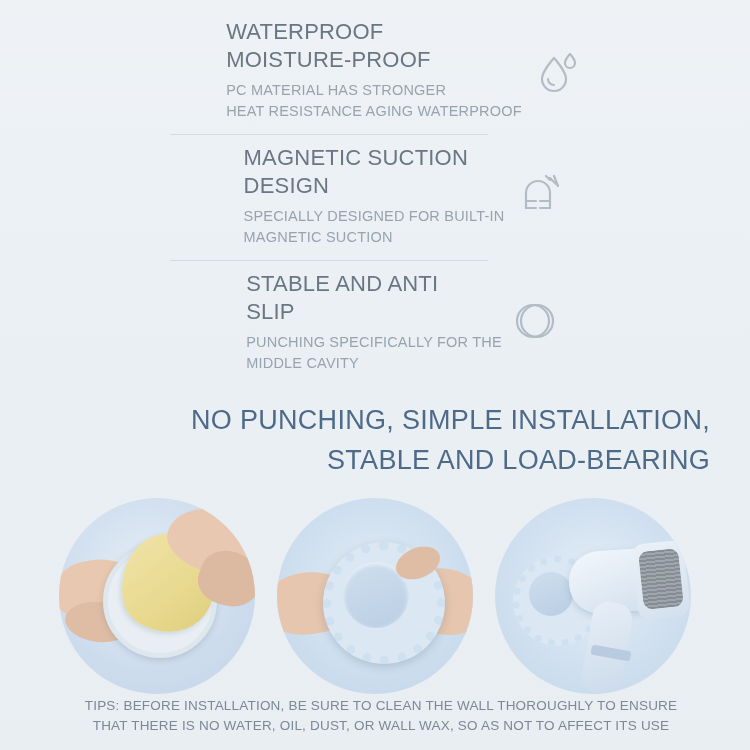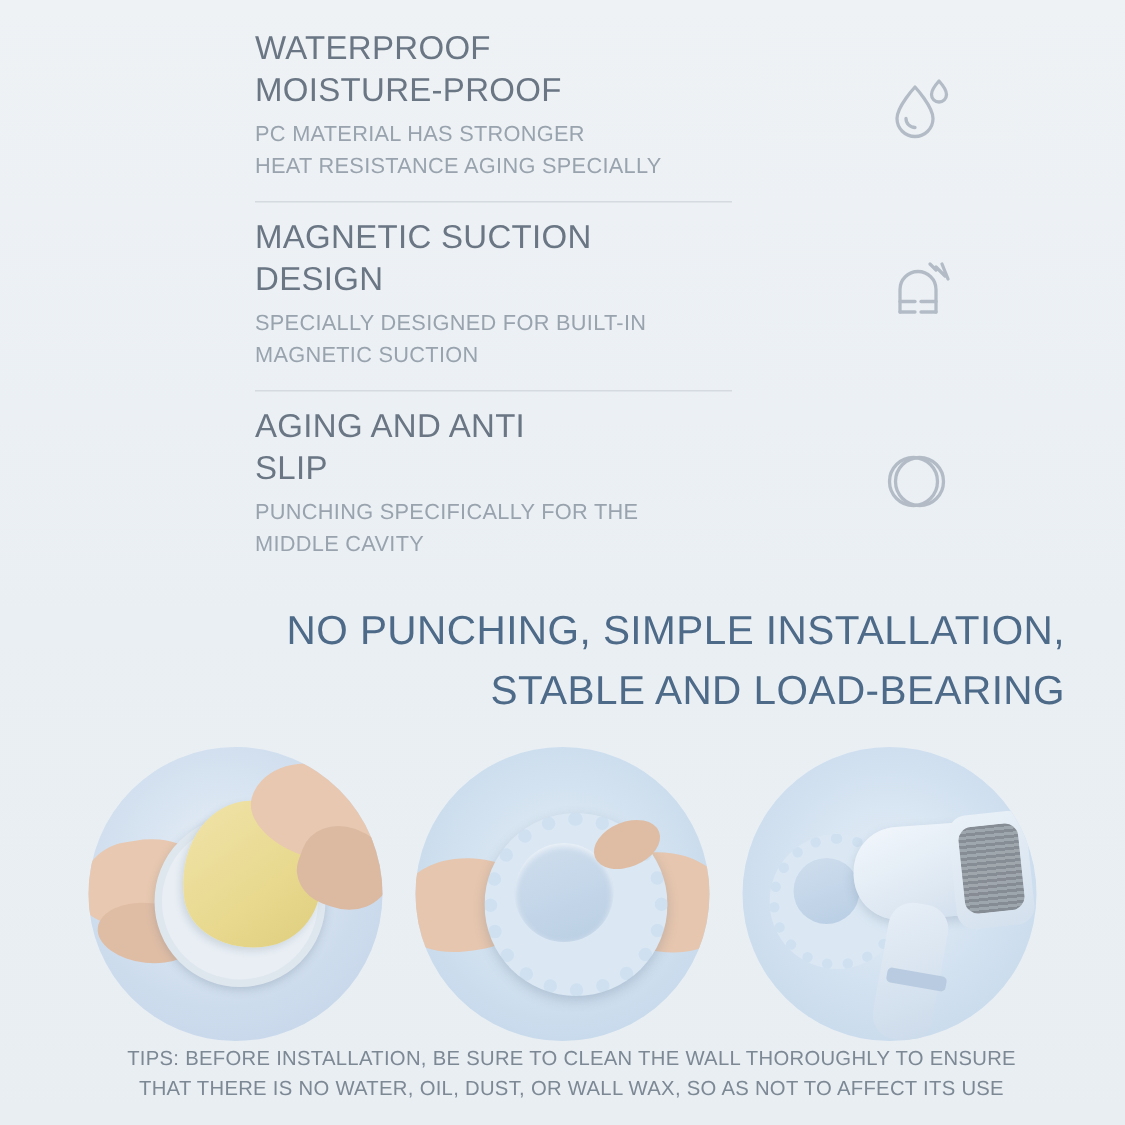--- a/index.html
+++ b/index.html
@@ -23,21 +23,21 @@
   }
 
   
   .features {
     padding: 8px 0 0 0;
   }
   .feature {
     position: relative;
     display: flex;
     align-items: flex-start;
-    justify-content: space-between;
+    justify-content: center;
     padding: 10px 60px 12px 170px;
     min-height: 104px;
     box-sizing: border-box;
   }
   .feature + .feature { }
   .feature .divider {
     position: absolute;
     left: 170px;
     right: 262px;
     top: 0;
@@ -288,21 +288,21 @@
 
 <div class="page">
 
   <div class="features">
 
     <div class="feature">
       <div class="feature-text">
         <div class="feature-title">WATERPROOF
 MOISTURE-PROOF</div>
         <div class="feature-sub">PC MATERIAL HAS STRONGER
-HEAT RESISTANCE AGING SPECIALLY</div>
+HEAT RESISTANCE AGING WATERPROOF</div>
       </div>
       <div class="feature-icon">
         <svg width="62" height="62" viewBox="0 0 62 62" fill="none" stroke="#b3bcc6" stroke-width="2.2" stroke-linecap="round" stroke-linejoin="round">
           <path d="M30 20 C30 20 18 33 18 41 A12 12 0 0 0 42 41 C42 33 30 20 30 20 Z"></path>
           <path d="M24 41 A6 6 0 0 0 30 47"></path>
           <path d="M46 16 C46 16 41 21.5 41 25 A5 5 0 0 0 51 25 C51 21.5 46 16 46 16 Z"></path>
         </svg>
       </div>
     </div>
 
@@ -322,21 +322,21 @@
           <path d="M20 44 L30 44"></path>
           <path d="M34 44 L44 44"></path>
           <path d="M44 14 L50 20 M48 12 L52 22 M40 12 L44 16"></path>
         </svg>
       </div>
     </div>
 
     <div class="feature">
       <div class="divider"></div>
       <div class="feature-text">
-        <div class="feature-title">AGING AND ANTI
+        <div class="feature-title">STABLE AND ANTI
 SLIP</div>
         <div class="feature-sub">PUNCHING SPECIFICALLY FOR THE
 MIDDLE CAVITY</div>
       </div>
       <div class="feature-icon">
         <svg width="62" height="62" viewBox="0 0 62 62" fill="none" stroke="#b3bcc6" stroke-width="2.2">
           <circle cx="29" cy="31" r="16"></circle>
           <circle cx="33" cy="31" r="16"></circle>
         </svg>
       </div>

